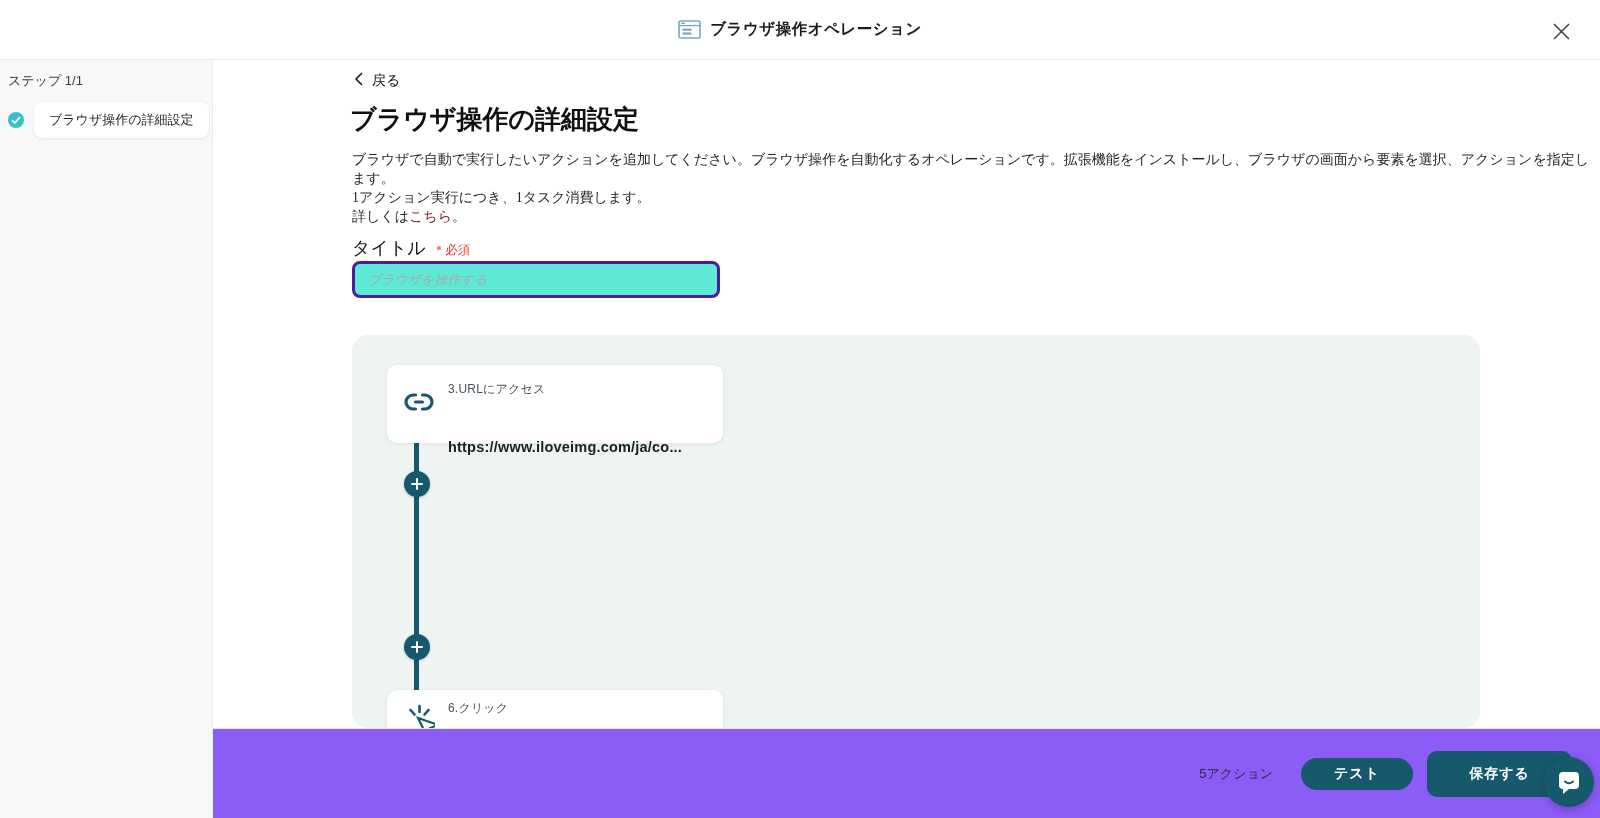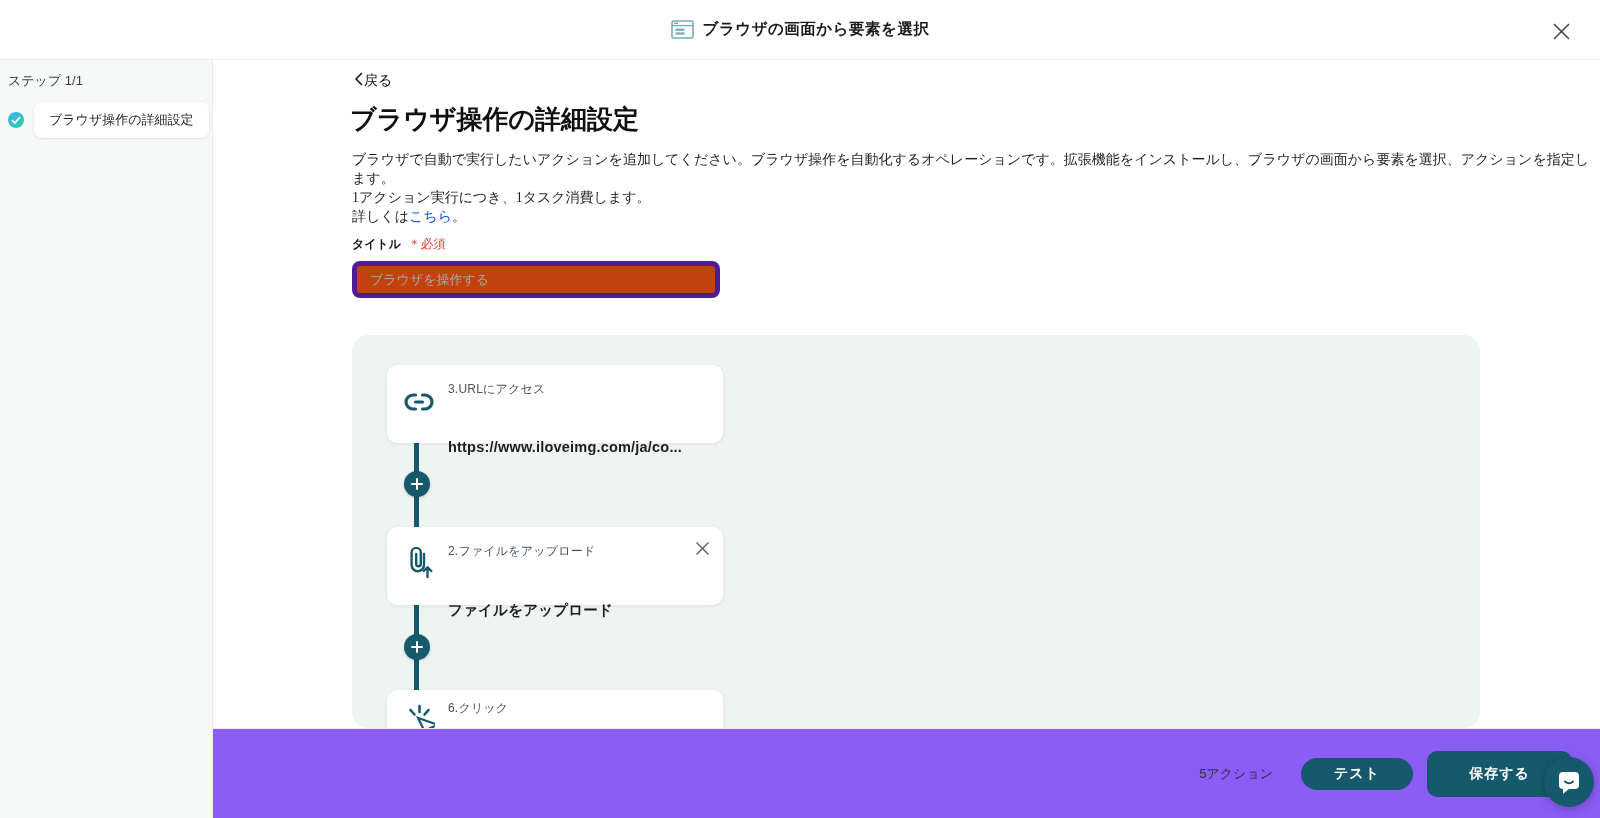--- a/index.html
+++ b/index.html
@@ -20,32 +20,32 @@
   .steps-label { position:absolute; left:8px; top:12px; font-size:13px; color:#3c3c3c; }
   .step-item { position:absolute; left:8px; top:42px; display:flex; align-items:center; gap:10px; cursor:pointer; }
   .step-check { width:16px; height:16px; border-radius:50%; flex:0 0 auto;
     background:linear-gradient(135deg,#38b3e4 0%,#2fcfab 100%);
     display:flex; align-items:center; justify-content:center; }
   .step-pill { background:#fff; border-radius:8px; padding:9px 15px; font-size:13px; color:#1c1c1c;
     box-shadow:0 1px 3px rgba(0,0,0,.07), 0 0 0 1px rgba(0,0,0,.02); white-space:nowrap; }
 
   
   .main { position:fixed; top:60px; left:213px; right:0; bottom:90px; background:#fff; overflow:hidden; z-index:5; }
-  .back { position:absolute; left:141px; top:12px; display:flex; gap:1px;
+  .back { position:absolute; left:141px; top:12px; display:flex; gap:9px;
     background:transparent; border:none; cursor:pointer; font-size:14px; color:#141414;
     font-family:inherit; }
   .page-title { position:absolute; left:137px; top:42px; font-size:26px; font-weight:bold; color:#101010; }
   .desc { position:absolute; left:139px; top:90px; font-size:14px; line-height:19px; color:#1e2328;font-family:Liberation Serif, serif; }
-  .desc a { color:#1d4ed8; text-decoration:none; cursor:pointer; }
+  .desc a { color:#7f1d1d; text-decoration:none; cursor:pointer; }
   .field-label-row { position:absolute; left:139px; top:176px; display:flex; align-items:baseline; gap:7px; }
-  .field-label { font-size:12px; font-weight:bold; color:#141414; }
+  .field-label { font-size:18px; font-weight:normal; color:#141414; }
   .field-required { font-size:12.5px; color:#e8382f; }
   .title-input { position:absolute; left:139px; top:201px; width:368px; height:37px;
-    border:5px solid #4c1d95; border-radius:8px; padding:0 13px; font-size:13px; color:#222;
-    font-family:inherit; outline:none; background:#c2410c; }
+    border:3px solid #4c1d95; border-radius:8px; padding:0 13px; font-size:13px; color:#222;
+    font-family:inherit; outline:none; background:#5eead4;font-style:italic; }
   .title-input::placeholder { color:#a3aab1; }
 
   
   .canvas { position:absolute; left:139px; top:275px; width:1128px; height:393px;
     background:#edf4f2; border-radius:16px; overflow:hidden; }
   .vline { position:absolute; left:62px; top:58px; width:5px; height:335px; background:#16596c; }
   .action-card { position:absolute; left:35px; width:336px; height:78px; background:#fff;
     border-radius:10px; box-shadow:0 1px 4px rgba(0,0,0,.08); cursor:pointer; }
   .card-1 { top:30px; }
   .card-2 { top:192px; }
@@ -85,21 +85,21 @@
   <div class="hdr-title-group">
     <span style="display:flex;">
       <svg width="23" height="19" viewBox="0 0 23 19" fill="none">
         <rect x="1" y="1" width="21" height="17" rx="1.5" stroke="#7ba9ba" stroke-width="1.6"></rect>
         <line x1="1" y1="5.6" x2="22" y2="5.6" stroke="#7ba9ba" stroke-width="1.4"></line>
         <rect x="3" y="2.6" width="4" height="1.4" fill="#7ba9ba"></rect>
         <rect x="4.5" y="8.6" width="9" height="2.2" fill="#7ba9ba"></rect>
         <rect x="4.5" y="12.4" width="9" height="2.2" fill="#7ba9ba"></rect>
       </svg>
     </span>
-    <span class="hdr-title">ブラウザの画面から要素を選択</span>
+    <span class="hdr-title">ブラウザ操作オペレーション</span>
   </div>
   <button class="hdr-close" aria-label="close">
     <svg width="19" height="19" viewBox="0 0 19 19">
       <line x1="2" y1="2" x2="17" y2="17" stroke="#3d3d3d" stroke-width="1.5"></line>
       <line x1="17" y1="2" x2="2" y2="17" stroke="#3d3d3d" stroke-width="1.5"></line>
     </svg>
   </button>
 </div>
 
 <div class="sidebar">
@@ -154,37 +154,20 @@
       <span class="card-value">https://www.iloveimg.com/ja/co...</span>
     </div>
 
     <button class="plus-btn plus-1" aria-label="add action">
       <svg width="12" height="12" viewBox="0 0 12 12">
         <line x1="6" y1="1" x2="6" y2="11" stroke="#fff" stroke-width="2" stroke-linecap="round"></line>
         <line x1="1" y1="6" x2="11" y2="6" stroke="#fff" stroke-width="2" stroke-linecap="round"></line>
       </svg>
     </button>
 
-    <div class="action-card card-2">
-      <span class="card-icon">
-        <svg width="31" height="38" viewBox="0 0 31 38" fill="none" stroke="#16596c" stroke-width="2.4" stroke-linecap="round" stroke-linejoin="round">
-          <path d="M21 11 v11 a6.2 6.2 0 0 1 -12.4 0 V9.5 a4.6 4.6 0 0 1 9.2 0 v11.5 a2.3 2.3 0 0 1 -4.6 0 V11"></path>
-          <path d="M24.5 34 V25"></path>
-          <path d="M20.8 28 l3.7 -3.7 l3.7 3.7"></path>
-        </svg>
-      </span>
-      <span class="card-step">2.ファイルをアップロード</span>
-      <span class="card-value">ファイルをアップロード</span>
-      <button class="card-close" aria-label="remove action">
-        <svg width="15" height="15" viewBox="0 0 15 15">
-          <line x1="1.5" y1="1.5" x2="13.5" y2="13.5" stroke="#5c6670" stroke-width="1.4"></line>
-          <line x1="13.5" y1="1.5" x2="1.5" y2="13.5" stroke="#5c6670" stroke-width="1.4"></line>
-        </svg>
-      </button>
-    </div>
 
     <button class="plus-btn plus-2" aria-label="add action">
       <svg width="12" height="12" viewBox="0 0 12 12">
         <line x1="6" y1="1" x2="6" y2="11" stroke="#fff" stroke-width="2" stroke-linecap="round"></line>
         <line x1="1" y1="6" x2="11" y2="6" stroke="#fff" stroke-width="2" stroke-linecap="round"></line>
       </svg>
     </button>
 
     <div class="action-card card-3">
       <span class="card-icon">

